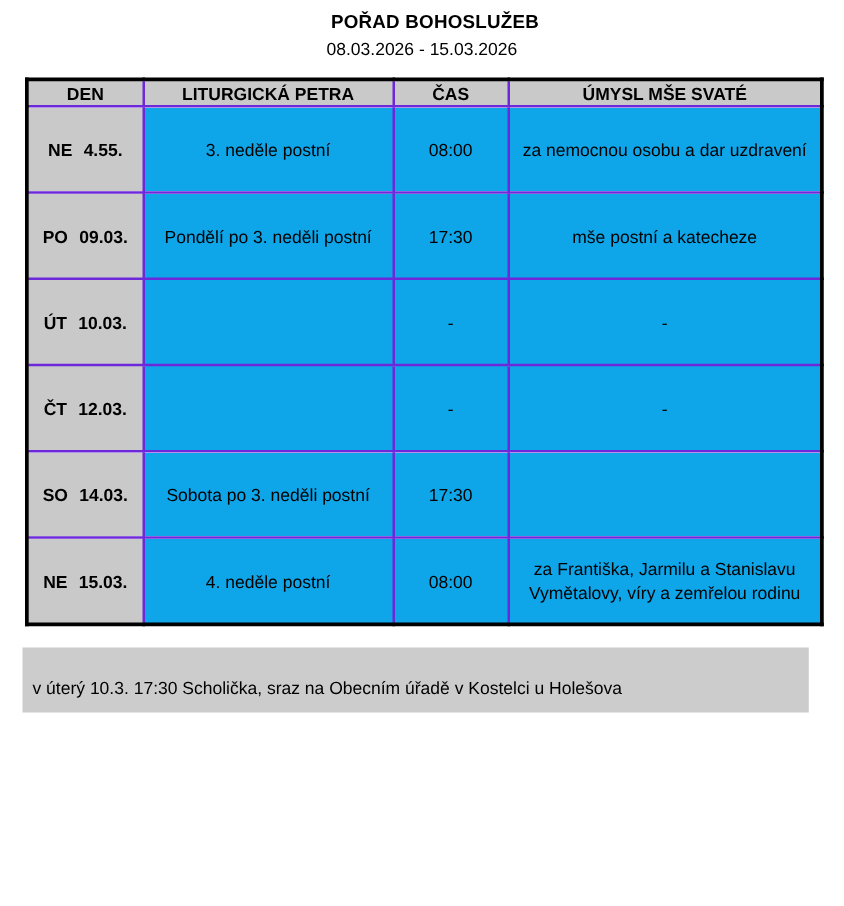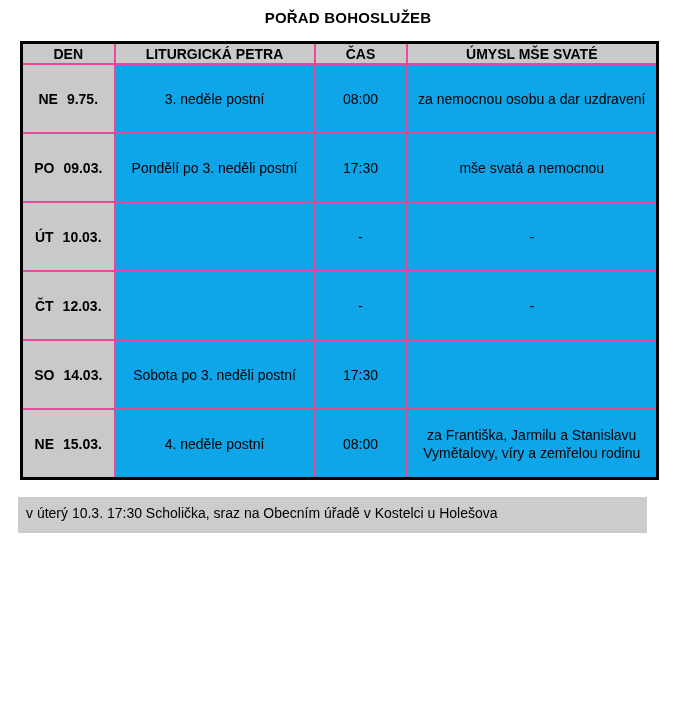--- a/index.html
+++ b/index.html
@@ -35,21 +35,21 @@
   }
   table.schedule {
     border-collapse: collapse;
     table-layout: fixed;
     width: 636px;
     margin: 13px 0 0 20px;
     border: 3px solid #000000;
   }
   table.schedule th,
   table.schedule td {
-    border: 2px solid #ec4899;
+    border: 2px solid #6d28d9;
     font-size: 14px;
     text-align: center;
     vertical-align: middle;
     overflow: hidden;
   }
   table.schedule th {
     background: #c9c9c9;
     font-weight: bold;
     height: 17px;
     padding: 1px 2px;
@@ -73,32 +73,33 @@
   }
   td.intention-cell {
     padding: 2px 14px;
     line-height: 1.3;
   }
   .footer-note {
     width: 629px;
     margin: 17px 0 0 18px;
     background: #cccccc;
     font-size: 14px;
-    padding: 8px 0 12px 8px;
+    padding: 24px 0 12px 8px;
     text-align: left;
     box-sizing: border-box;
   }
 </style>
 </head>
 <body>
 
 <div class="page">
 
   <div class="doc-header">
     <div class="doc-title">POŘAD BOHOSLUŽEB</div>
+    <div class="doc-daterange">08.03.2026 - 15.03.2026</div>
   </div>
 
   <table class="schedule">
     <colgroup>
       <col style="width:93px">
       <col style="width:200px">
       <col style="width:92px">
       <col style="width:251px">
     </colgroup>
     <thead>
@@ -107,37 +108,37 @@
         <th>LITURGICKÁ PETRA</th>
         <th>ČAS</th>
         <th>ÚMYSL MŠE SVATÉ</th>
       </tr>
     </thead>
     <tbody>
       <tr>
         <td class="day-cell">
           <span class="day-wrap">
               <span>NE</span>
-              <span>9.75.</span>
+              <span>4.55.</span>
             </span>
         </td>
         <td>3. neděle postní</td>
         <td>08:00</td>
         <td class="intention-cell">za nemocnou osobu a dar uzdravení</td>
       </tr>
       <tr>
         <td class="day-cell">
           <span class="day-wrap">
               <span>PO</span>
               <span>09.03.</span>
             </span>
         </td>
         <td>Pondělí po 3. neděli postní</td>
         <td>17:30</td>
-        <td class="intention-cell">mše svatá a nemocnou</td>
+        <td class="intention-cell">mše postní a katecheze</td>
       </tr>
       <tr>
         <td class="day-cell">
           <span class="day-wrap">
               <span>ÚT</span>
               <span>10.03.</span>
             </span>
         </td>
         <td></td>
         <td>-</td>

